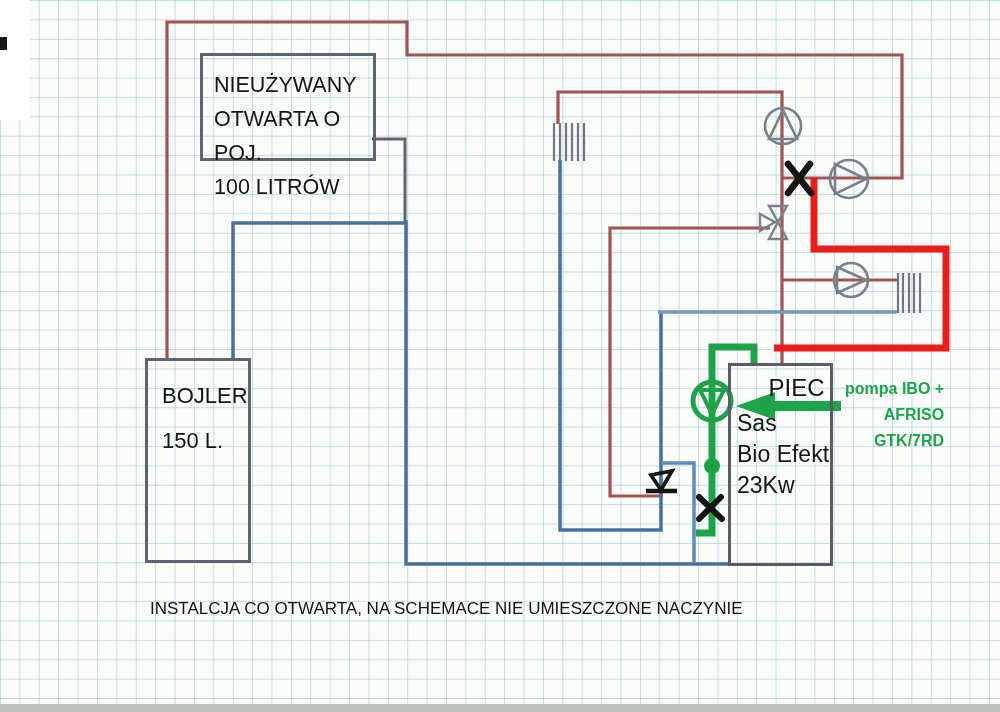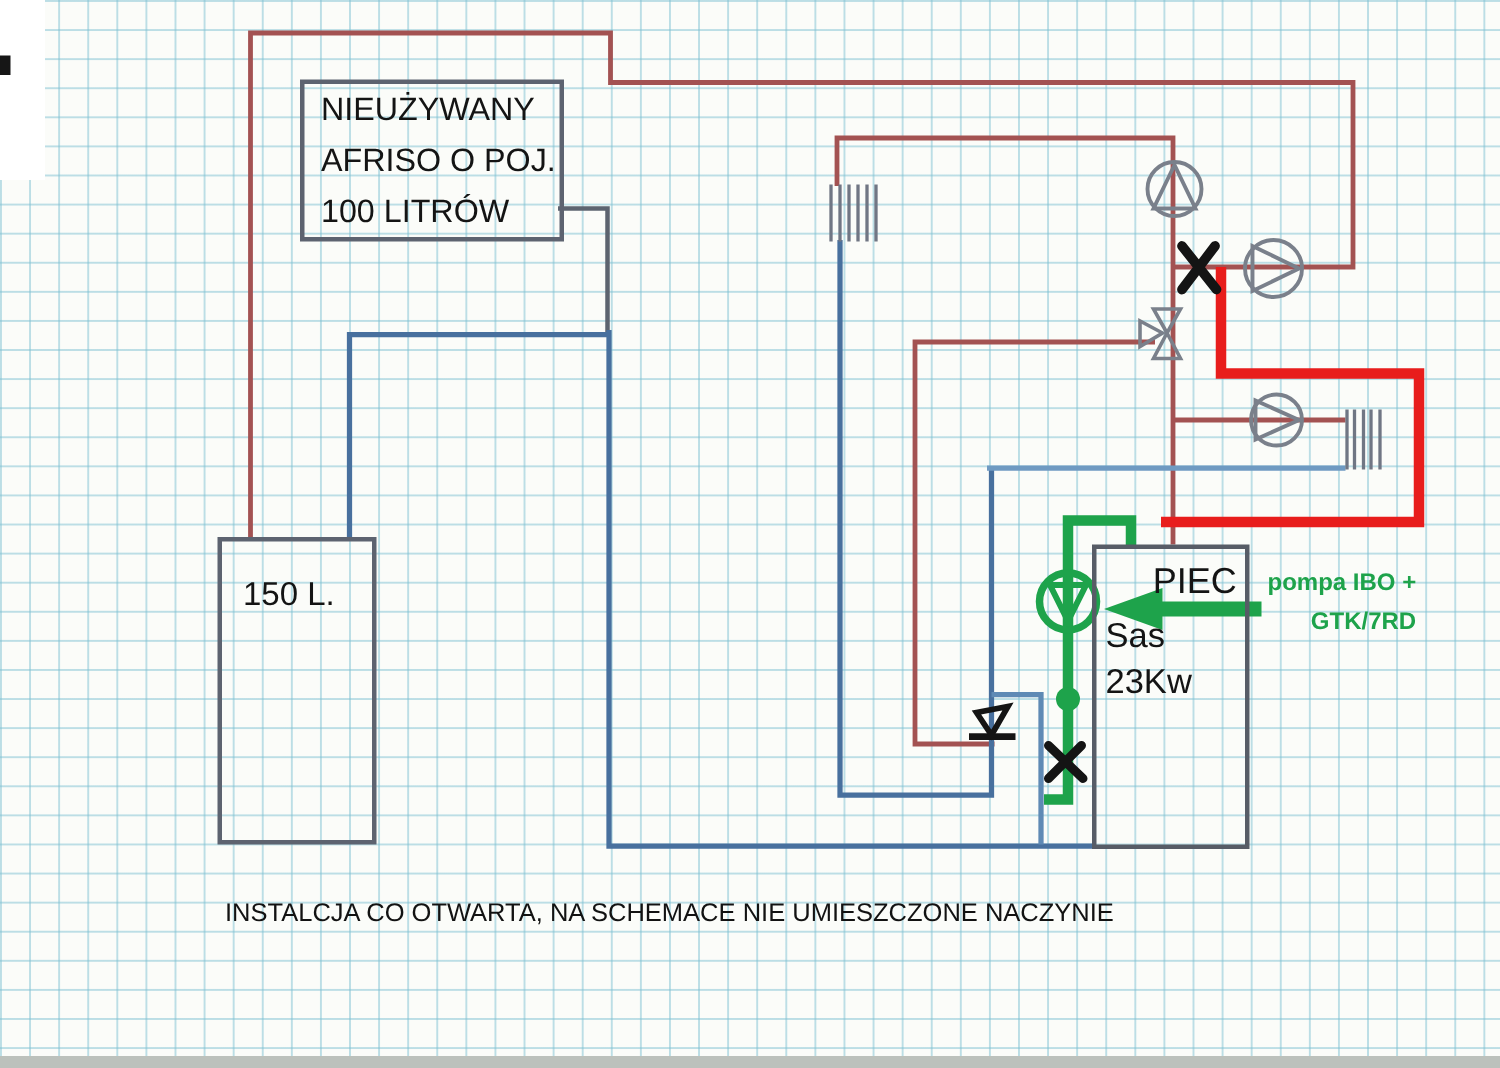--- a/index.html
+++ b/index.html
@@ -10,21 +10,21 @@
     background-color:#fbfcf9;
     background-image:
       linear-gradient(to right, rgba(125,192,210,0.50) 1px, transparent 1px),
       linear-gradient(to bottom, rgba(125,192,210,0.50) 1px, transparent 1px);
     background-size:19.4px 19.4px;
     font-family:"Liberation Sans", sans-serif;
     color:#141414;
   }
   svg.layer{position:absolute;left:0;top:0;}
   .box{position:absolute;border:3px solid #5d6370;box-sizing:border-box;background:transparent;}
-  .box-unused{left:200px;top:53px;width:176px;height:108px;padding:0 0 0 11px;font-size:21.5px;line-height:34px;}
+  .box-unused{left:200px;top:53px;width:176px;height:108px;padding:12px 0 0 11px;font-size:21.5px;line-height:34px;}
   .box-boiler150{left:145px;top:358px;width:106px;height:205px;padding:12px 0 0 14px;font-size:22px;line-height:45px;}
   .box-piec{left:728px;top:363px;width:105px;height:203px;border-color:#575c66;}
   .piec-title{text-align:center;font-size:24px;margin-top:8px;padding-left:32px;}
   .piec-line{padding-left:6px;font-size:23px;line-height:31px;}
   .piec-lines{margin-top:6px;}
   .green-note{position:absolute;left:845px;top:376px;font-size:16px;font-weight:bold;line-height:26px;color:#1ea34b;white-space:nowrap;text-align:right;}
   .bottom-note{position:absolute;left:150px;top:592px;font-size:17px;line-height:34px;color:#121212;white-space:nowrap;}
   .corner-white{position:absolute;left:0;top:0;width:30px;height:120px;background:#ffffff;}
   .edge-mark{position:absolute;left:0px;top:37px;width:7px;height:13px;background:#161616;}
   .scan-band{position:absolute;left:0;top:704px;width:1000px;height:8px;background:#bcc1bc;}
@@ -87,38 +87,41 @@
     <path d="M788,164 L811,193 M810,164 L788,193" stroke="#141414" stroke-width="6.5" stroke-linecap="round" fill="none"></path>
     <path d="M699,497 L722,519 M721,497 L699,519" stroke="#141414" stroke-width="6" stroke-linecap="round" fill="none"></path>
     <g stroke="#141414" fill="none">
       <path d="M646,491 L677,491" stroke-width="4.5"></path>
       <path d="M651,475 L672,471 L661,490 Z" stroke-width="3.8"></path>
     </g>
   </svg>
 
   <div class="box box-unused">
     <div>NIEUŻYWANY</div>
-    <div>AFRISO O POJ.</div>
+    <div>OTWARTA O POJ.</div>
     <div>100 LITRÓW</div>
   </div>
 
   <div class="box box-boiler150">
+    <div>BOJLER</div>
     <div>150 L.</div>
   </div>
 
   <div class="box box-piec">
     <div class="piec-title">PIEC</div>
     <div class="piec-lines">
       <div class="piec-line">Sas</div>
+      <div class="piec-line">Bio Efekt</div>
       <div class="piec-line">23Kw</div>
     </div>
   </div>
 
   <div class="green-note">
     <div>pompa IBO +</div>
+    <div>AFRISO</div>
     <div>GTK/7RD</div>
   </div>
 
   <div class="bottom-note">
     <div>INSTALCJA CO OTWARTA, NA SCHEMACE NIE UMIESZCZONE NACZYNIE</div>
   </div>
 
   <div class="scan-band"></div>
 </div>
 

